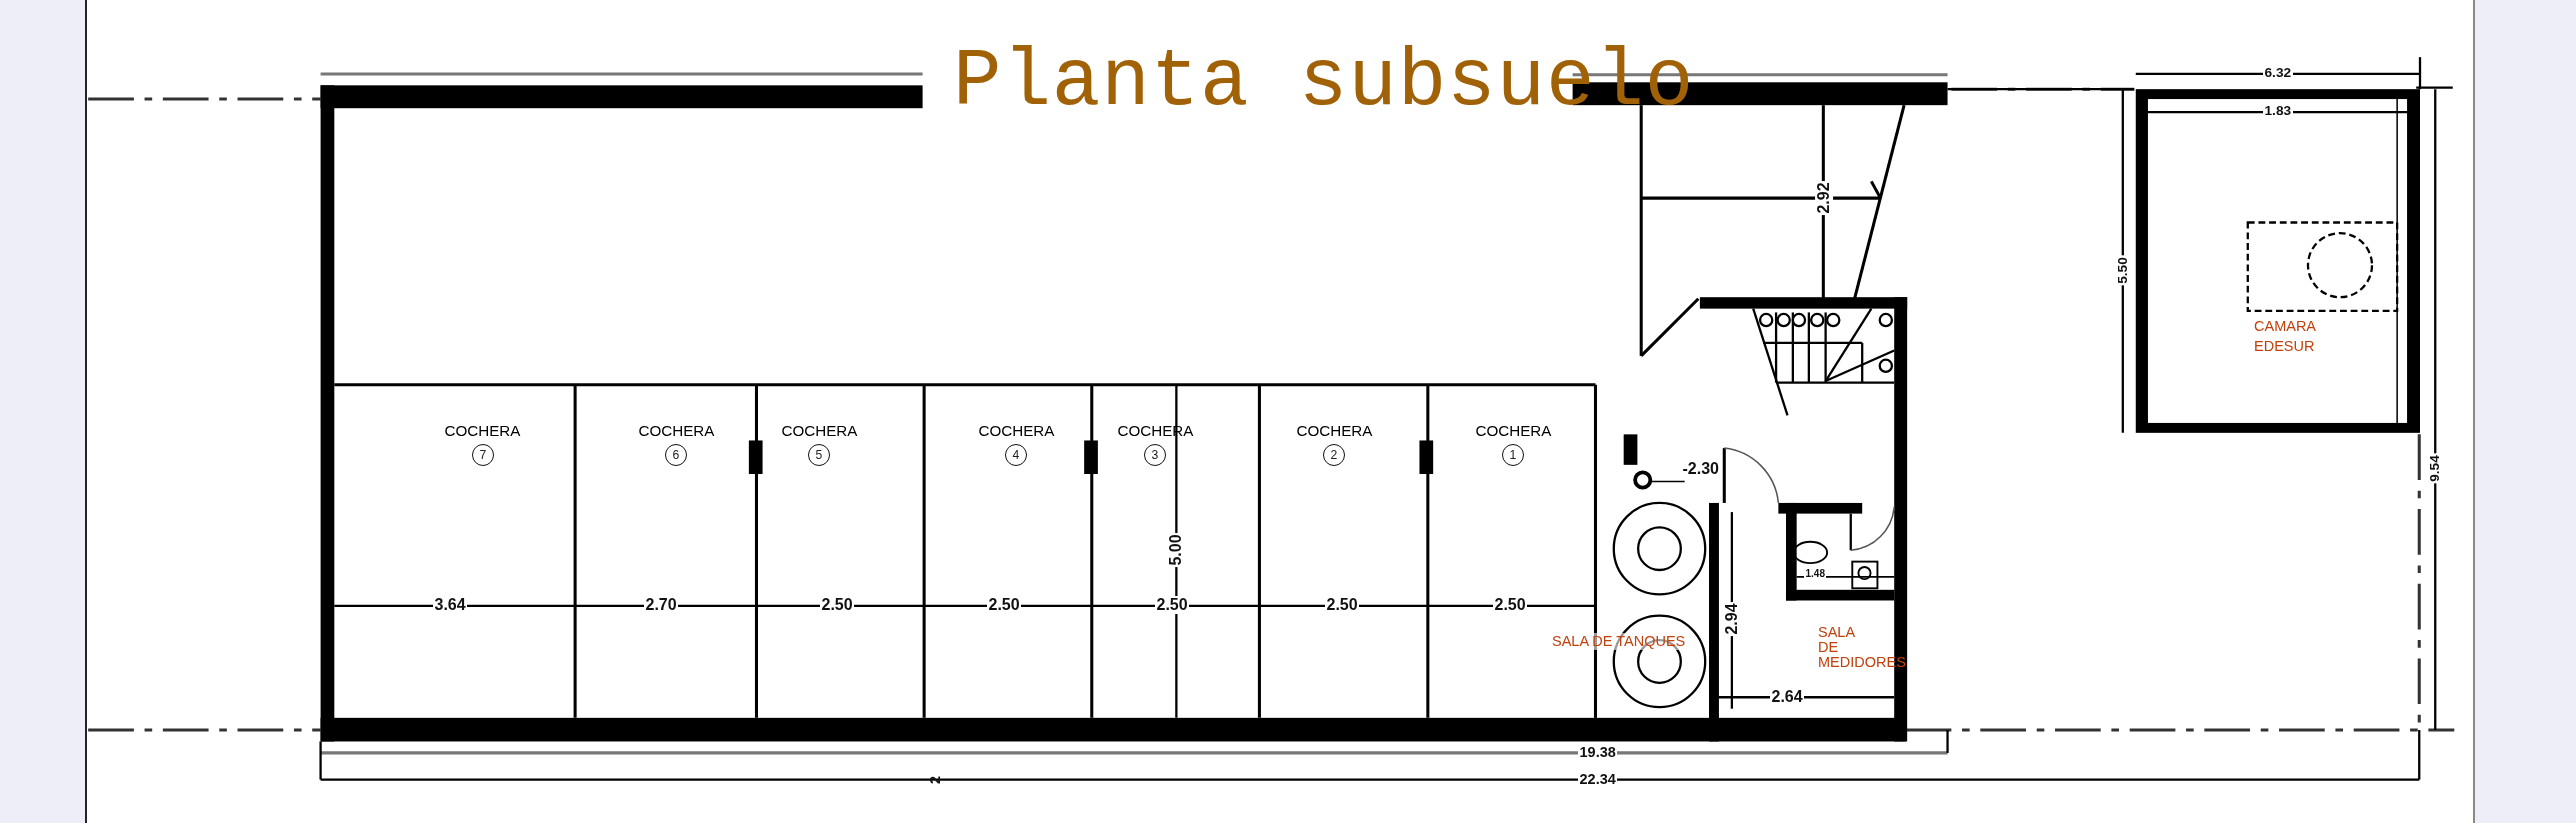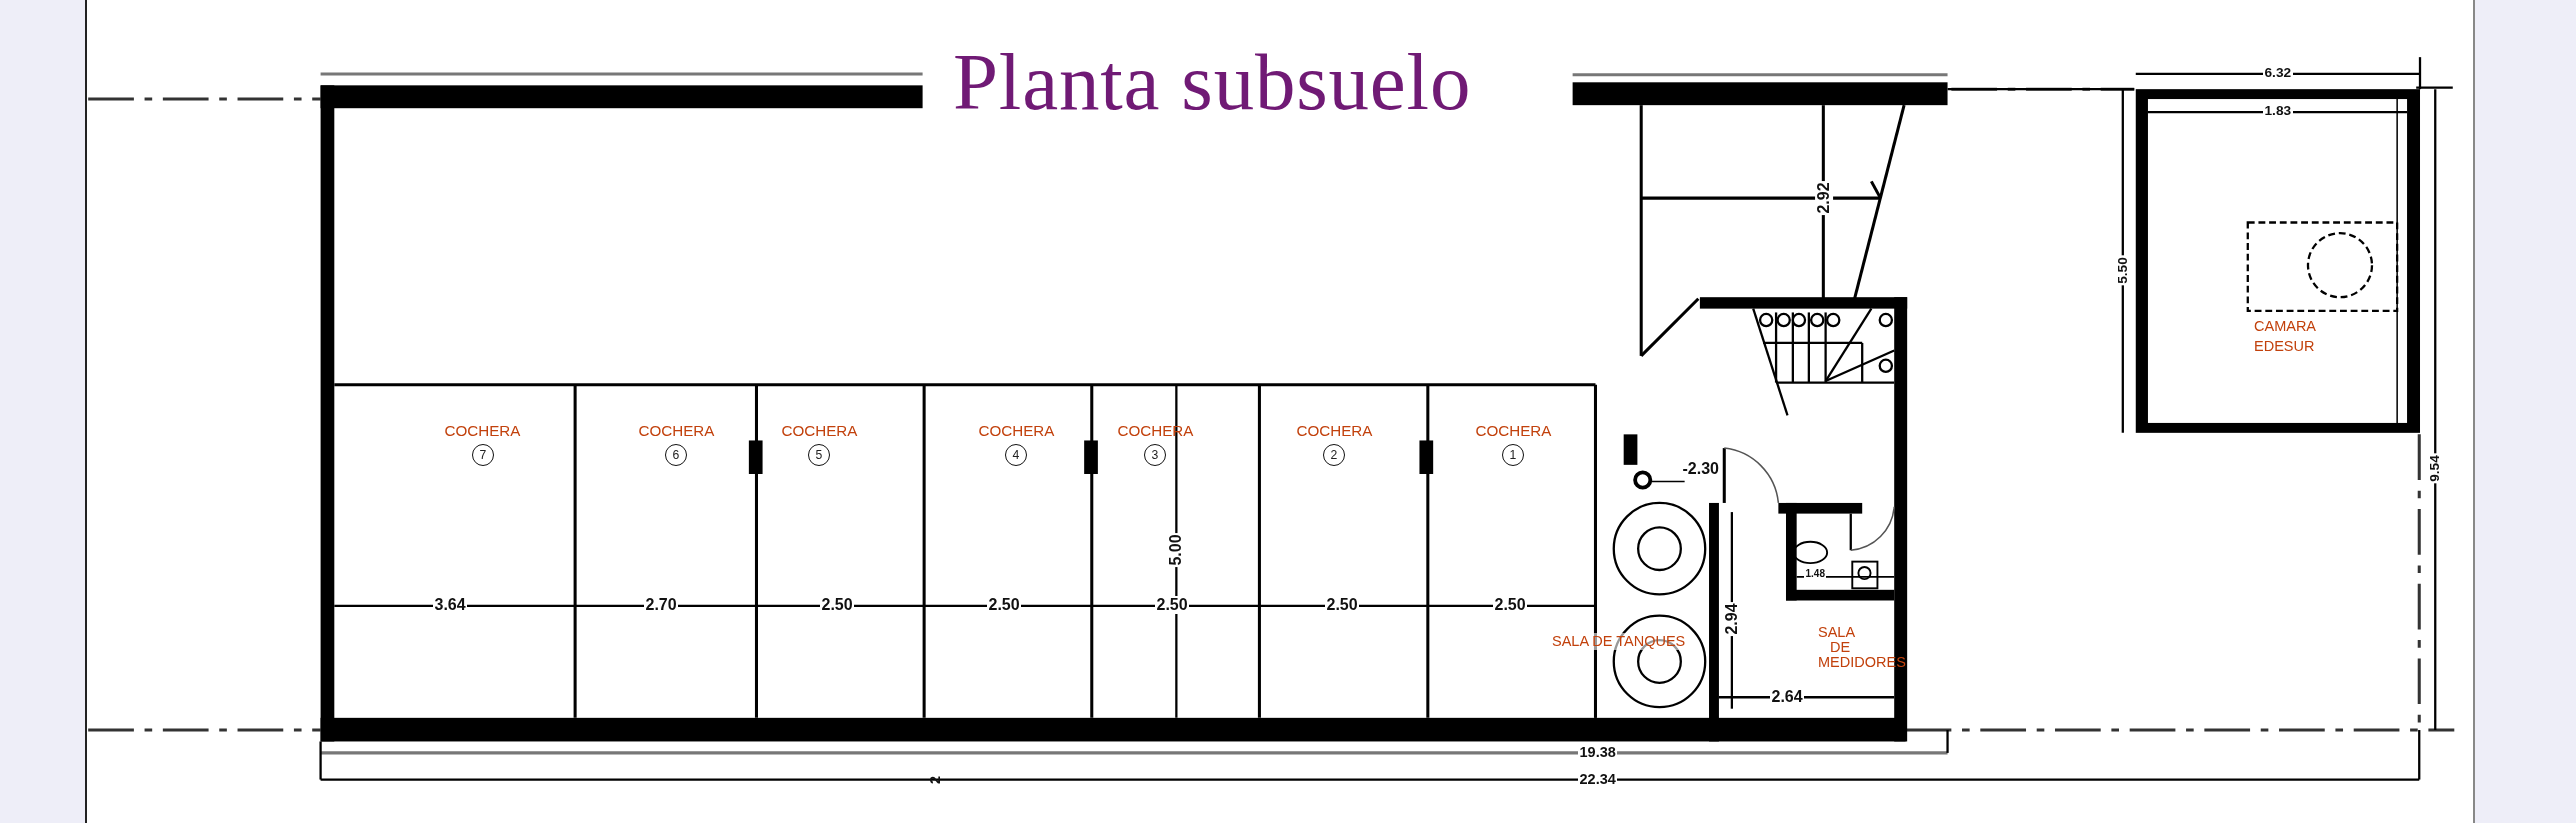--- a/index.html
+++ b/index.html
@@ -1,20 +1,20 @@
 <!DOCTYPE html>
 <html style="font-size:12.2px"><head>
 <meta charset="utf-8">
 <style>
   html, body { margin:0; padding:0; }
   body { width:2576px; height:823px; background:#eeeef8; position:relative; overflow:hidden; font-family:"Liberation Sans", sans-serif; }
   .sheet { position:absolute; left:85px; top:0; width:2390px; height:823px; background:#ffffff; border-left:2.3px solid #222; border-right:2.3px solid #888; box-sizing:border-box; }
   svg { position:absolute; left:0; top:0; }
-  .title { position:absolute; left:953px; top:37px; font-size:81px; line-height:91px; color:#701a75; font-family:Liberation Serif, serif; letter-spacing:0.8px; }
-  .lbl { position:absolute; font-family:"Liberation Sans", sans-serif; color:#c2410c; white-space:nowrap; }
+  .title { position:absolute; left:953px; top:37px; font-size:81px; line-height:91px; color:#a16207; font-family:Liberation Mono, monospace; letter-spacing:0.8px; }
+  .lbl { position:absolute; font-family:"Liberation Sans", sans-serif; color:#000000; white-space:nowrap; }
   .coch { font-size:15.2px; text-align:center; width:107px; }
   .num { position:absolute; width:20px; height:20px; border:1.9px solid #111; border-radius:50%; font-size:12.2px; line-height:20px; text-align:center; color:#222; box-sizing:content-box; }
   .dim { position:absolute; font-size:16px; font-weight:bold; color:#111; background:#fff; padding:0 1.5px; white-space:nowrap; font-family:"Liberation Sans", sans-serif; }
   .vdim { transform:rotate(-90deg); transform-origin:center center; }
   .small { font-size:14.5px; color:#c2410c; line-height:17px; }
 </style>
 </head>
 <body>
 
 <div class="sheet"></div>
@@ -179,17 +179,17 @@
 <div class="dim" style="left:2263px;top:65px;font-size:13.7px;">6.32</div>
 <div class="dim" style="left:2263px;top:103px;font-size:13.7px;">1.83</div>
 <div class="dim vdim" style="left:2108px;top:263px;font-size:13.7px;">5.50</div>
 <div class="dim vdim" style="left:2420px;top:461px;font-size:13.7px;">9.54</div>
 <div class="dim" style="left:1578px;top:744px;font-size:14.5px;">19.38</div>
 <div class="dim" style="left:1578px;top:771px;font-size:14.5px;">22.34</div>
 <div class="dim vdim" style="left:929px;top:772px;font-size:14.5px;background:transparent;">2</div>
 
 <div class="lbl small" style="left:1552px;top:633px;background:rgba(255,255,255,0.6);">SALA DE TANQUES</div>
 <div class="lbl small" style="left:1818px;top:624px;">SALA</div>
-<div class="lbl small" style="left:1818px;top:639px;margin-left:12px;">DE</div>
+<div class="lbl small" style="left:1818px;top:639px;">DE</div>
 <div class="lbl small" style="left:1818px;top:654px;">MEDIDORES</div>
 <div class="lbl small" style="left:2254px;top:318px;">CAMARA</div>
 <div class="lbl small" style="left:2254px;top:338px;">EDESUR</div>
 
 
 </body></html>

